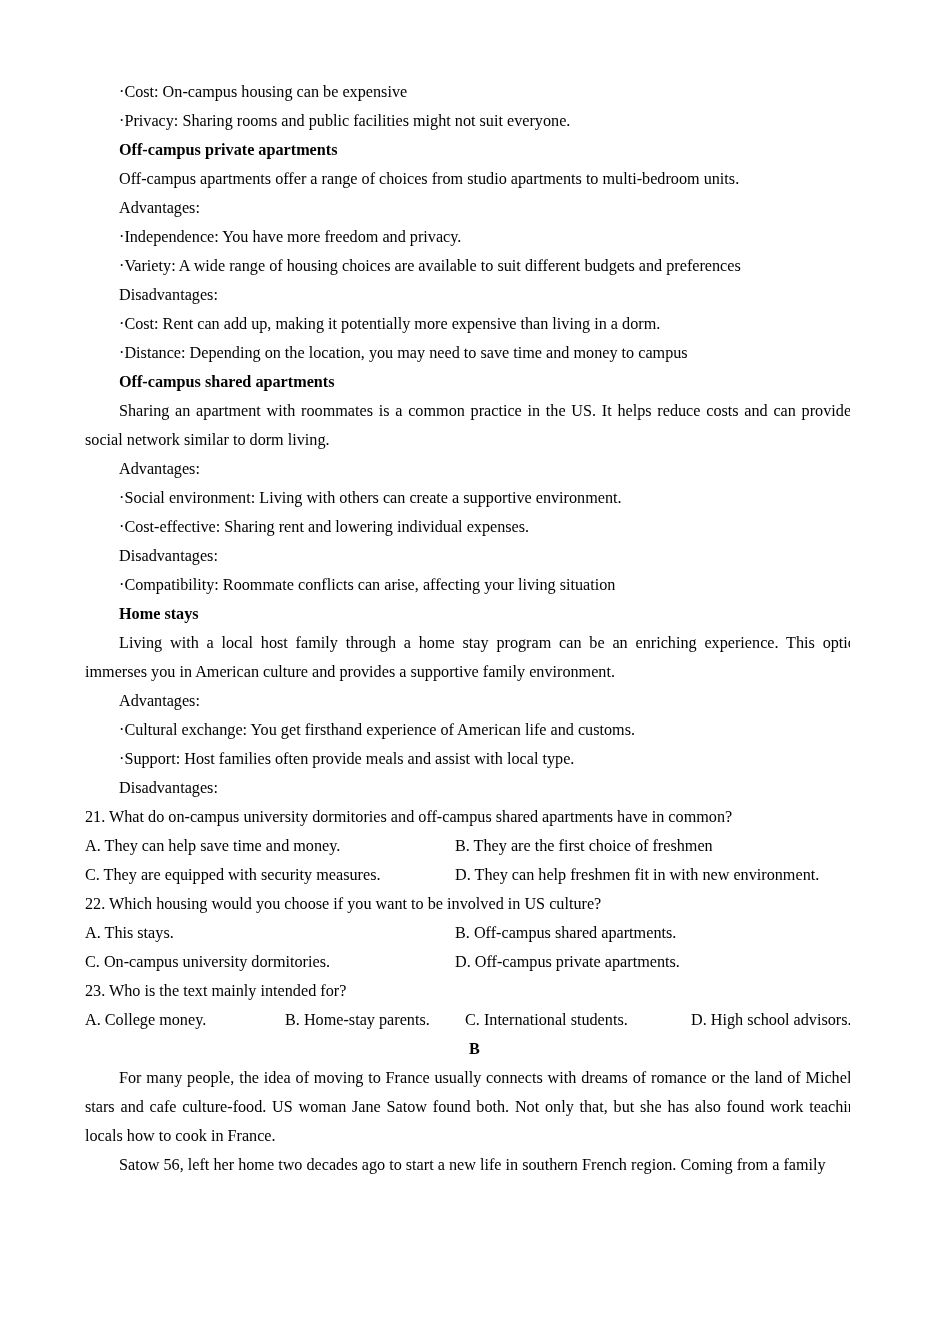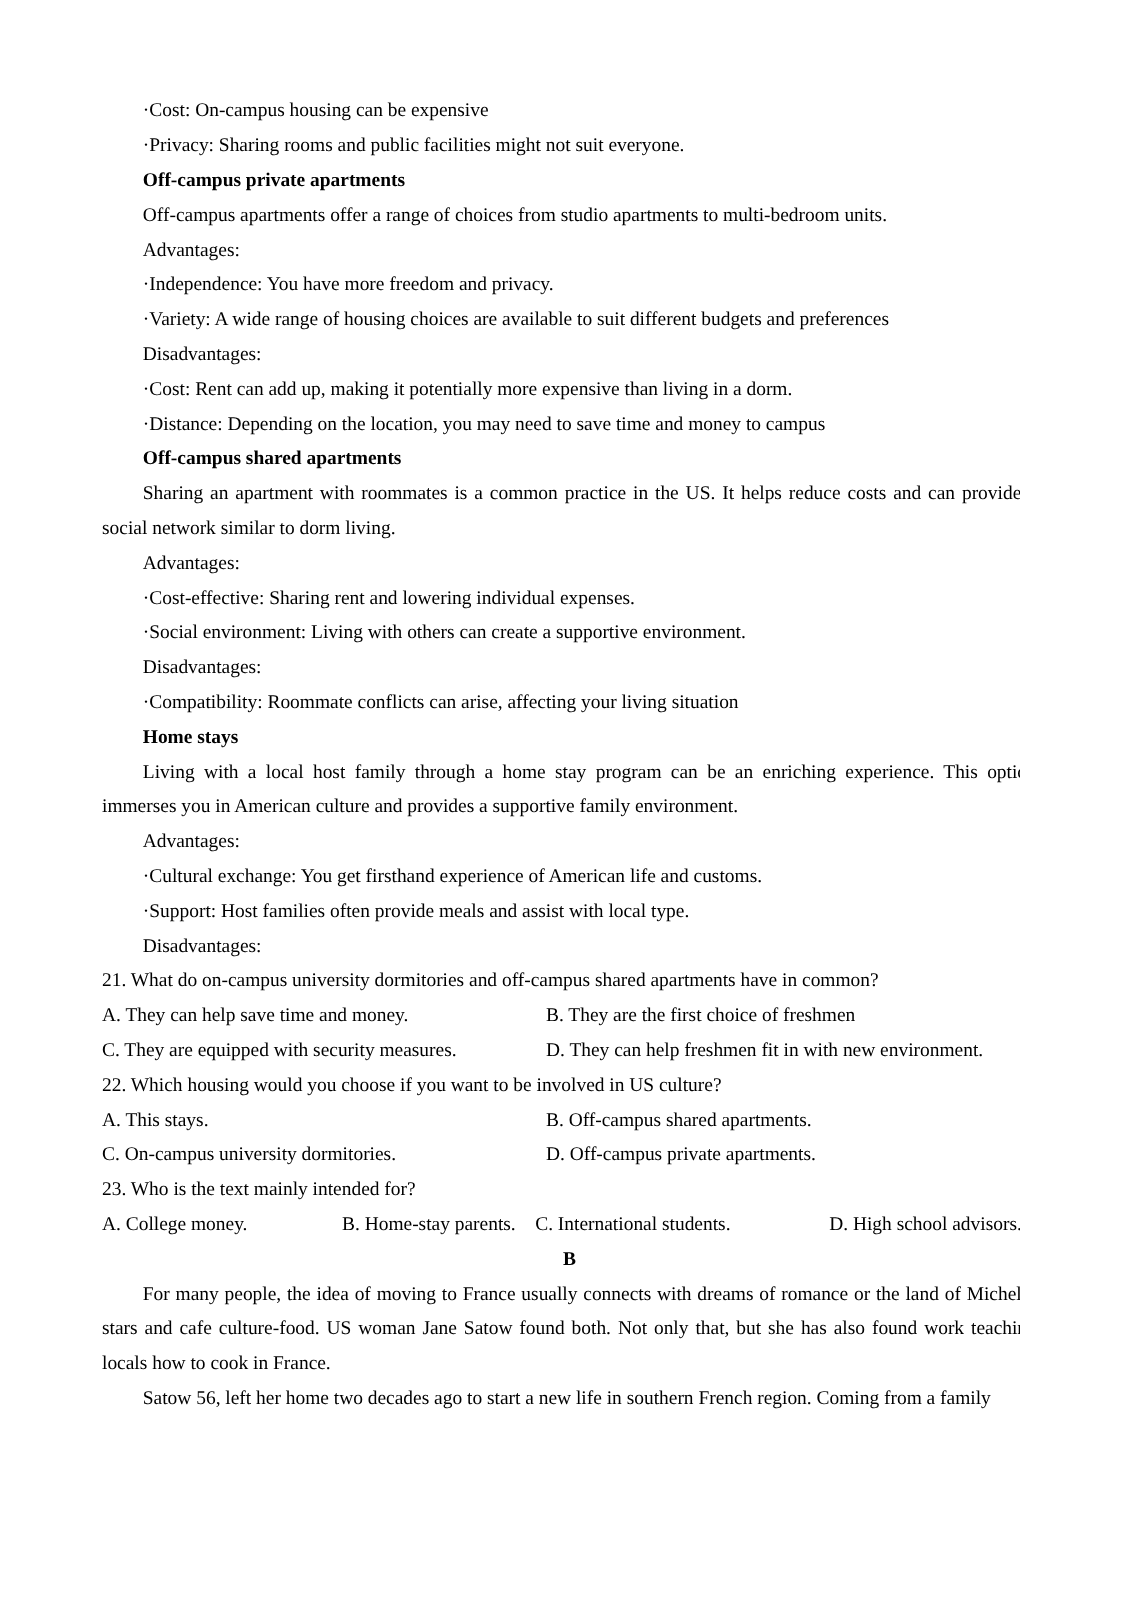--- a/index.html
+++ b/index.html
@@ -70,21 +70,21 @@
   .opt {
     position: absolute;
     top: 0;
     white-space: nowrap;
   }
   .opt.c1 { left: 0px; text-align: center; }
   .opt.c2 { left: 370px; }
 
   .opt.q4c1 { left: 0px; }
   .opt.q4c2 { left: 200px; }
-  .opt.q4c3 { left: 361px; }
+  .opt.q4c3 { left: 380px; }
   .opt.q4c4 { left: 606px; }
 
   
   .section-head {
     font-size: 16.2px;
     line-height: 29px;
     font-weight: bold;
     text-align: center;
     width: 779px;
   }
@@ -103,22 +103,22 @@
     <div class="line indent">Advantages:</div>
     <div class="line indent">·Independence: You have more freedom and privacy.</div>
     <div class="line indent">·Variety: A wide range of housing choices are available to suit different budgets and preferences</div>
     <div class="line indent">Disadvantages:</div>
     <div class="line indent">·Cost: Rent can add up, making it potentially more expensive than living in a dorm.</div>
     <div class="line indent">·Distance: Depending on the location, you may need to save time and money to campus</div>
 
     <div class="line indent bold">Off-campus shared apartments</div>
     <p class="para">Sharing an apartment with roommates is a common practice in the US. It helps reduce costs and can provide a social network similar to dorm living.</p>
     <div class="line indent">Advantages:</div>
+    <div class="line indent">·Social environment: Living with others can create a supportive environment.</div>
     <div class="line indent">·Cost-effective: Sharing rent and lowering individual expenses.</div>
-    <div class="line indent">·Social environment: Living with others can create a supportive environment.</div>
     <div class="line indent">Disadvantages:</div>
     <div class="line indent">·Compatibility: Roommate conflicts can arise, affecting your living situation</div>
 
     <div class="line indent bold">Home stays</div>
     <p class="para">Living with a local host family through a home stay program can be an enriching experience. This option immerses you in American culture and provides a supportive family environment.</p>
     <div class="line indent">Advantages:</div>
     <div class="line indent">·Cultural exchange: You get firsthand experience of American life and customs.</div>
     <div class="line indent">·Support: Host families often provide meals and assist with local type.</div>
     <div class="line indent">Disadvantages:</div>
 

